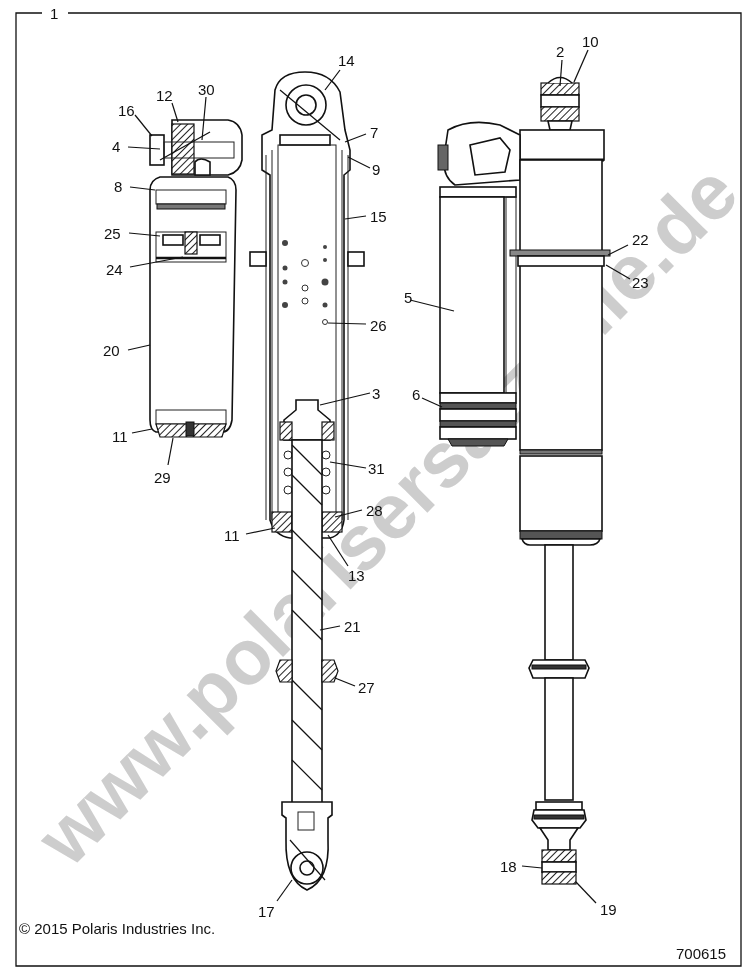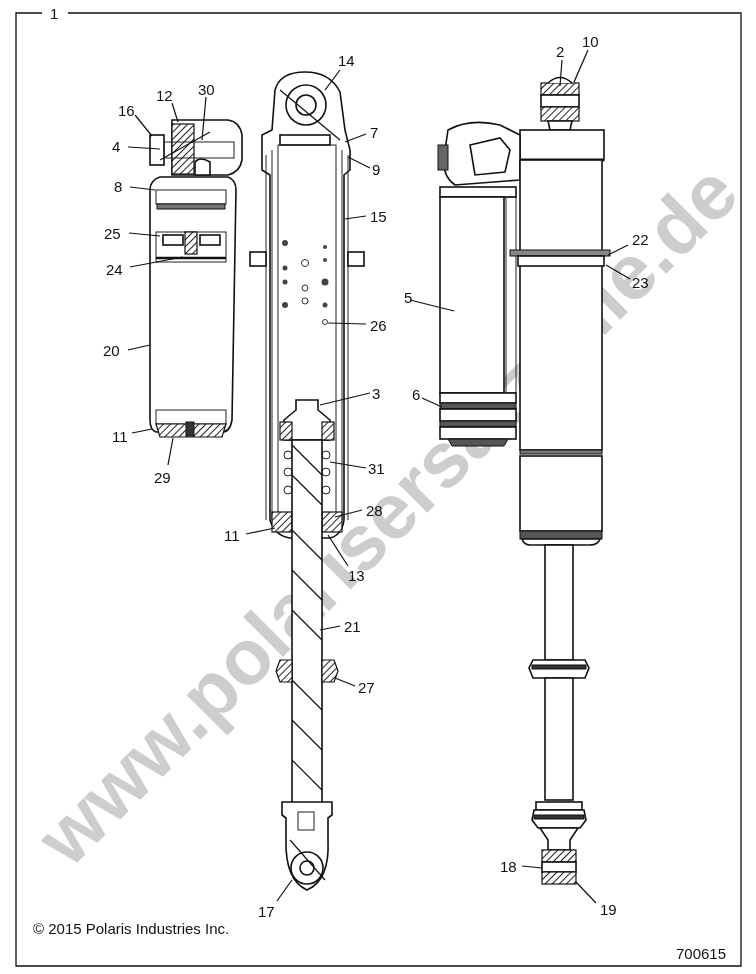--- a/index.html
+++ b/index.html
@@ -227,14 +227,14 @@
     <text class="lbl" x="224" y="541">11</text>
     <text class="lbl" x="348" y="581">13</text>
     <text class="lbl" x="344" y="632">21</text>
     <text class="lbl" x="358" y="693">27</text>
     <text class="lbl" x="500" y="872">18</text>
     <text class="lbl" x="258" y="917">17</text>
     <text class="lbl" x="600" y="915">19</text>
   </g>
 </svg>
 
-<div class="footer-text" style="left:33px;top:920px;">© 2015 Polaris Industries Inc.</div>
+<div class="footer-text" style="left:19px;top:920px;">© 2015 Polaris Industries Inc.</div>
 <div class="footer-text" style="left:676px;top:945px;text-align:center;">700615</div>
 
 </body></html>

